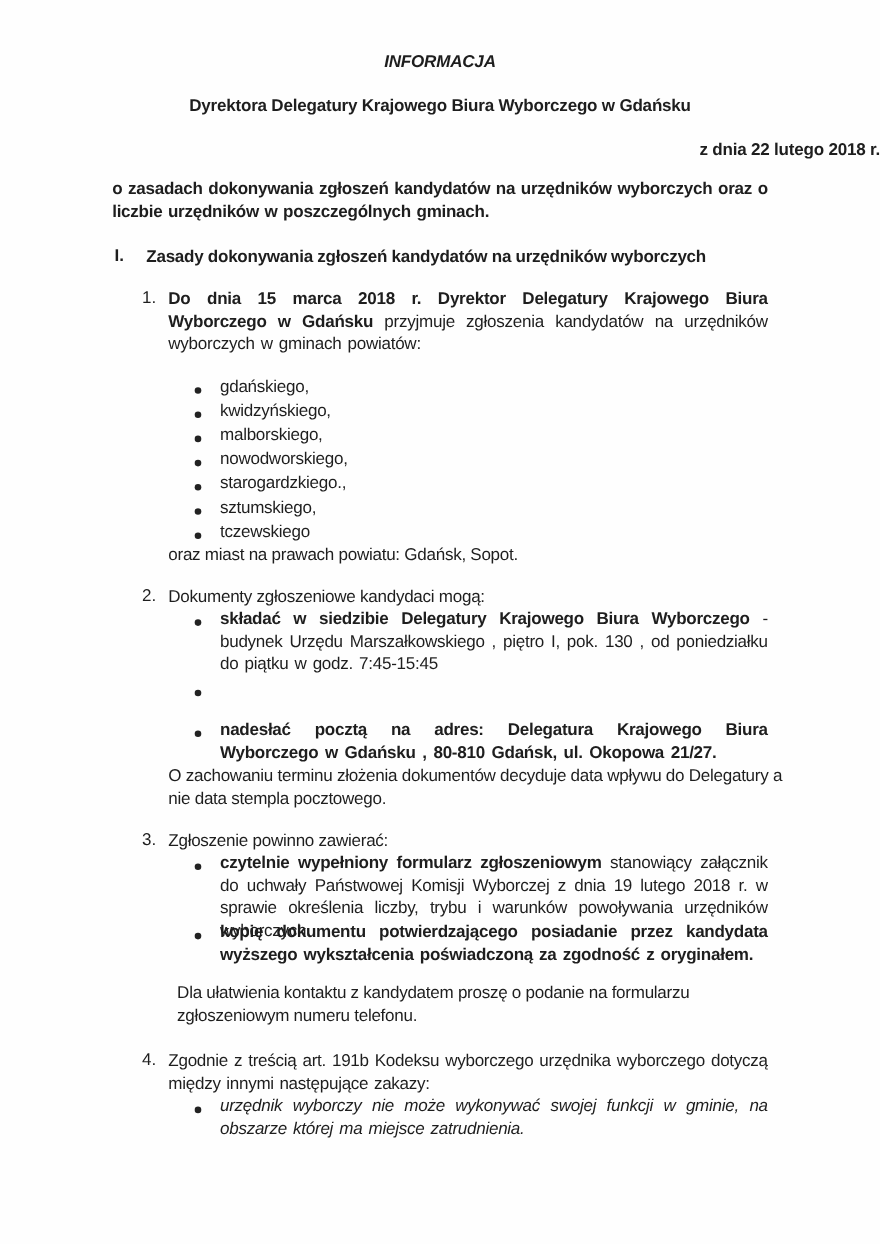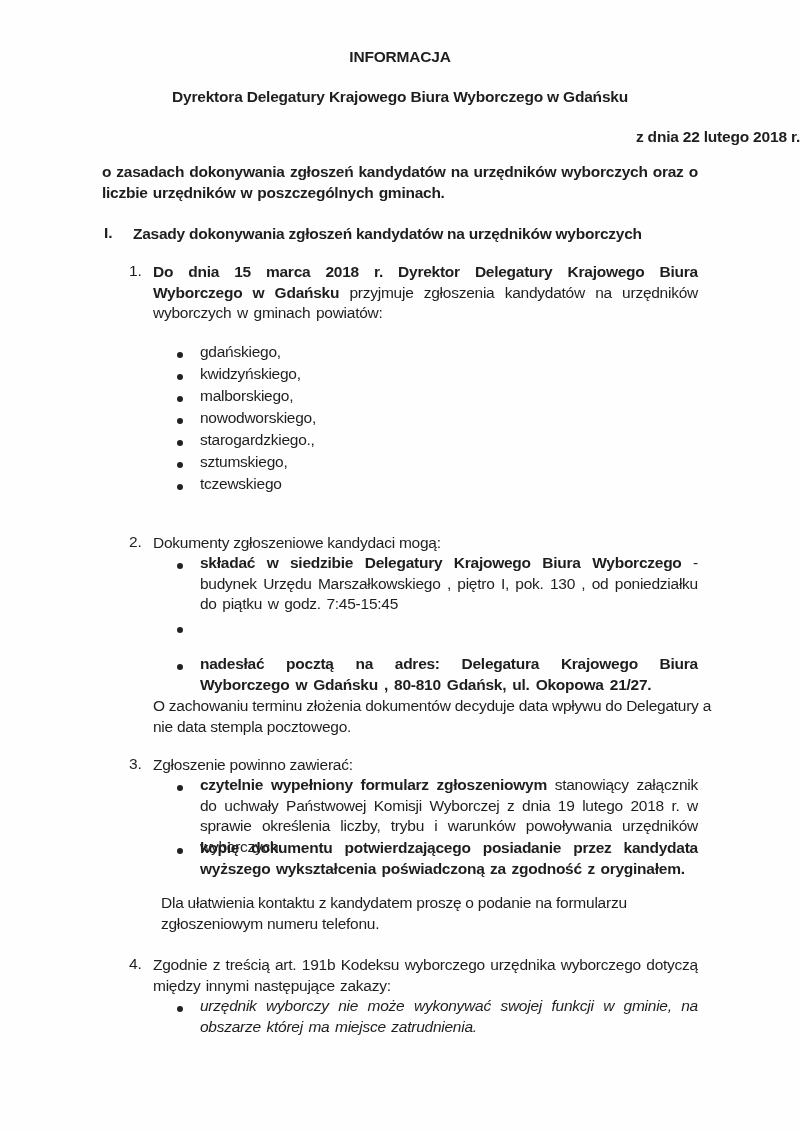--- a/index.html
+++ b/index.html
@@ -14,21 +14,21 @@
   b { font-weight: bold; }
   .num { position: absolute; font-size: 15.5px; }
   .bullet { position: absolute; width: 6px; height: 6px; border-radius: 50%; background: #222; }
   .bl { position: absolute; font-size: 15.5px; line-height: 20.5px; letter-spacing: -0.25px; }
 </style>
 </head>
 <body>
 
 <div class="page">
 
-  <div class="center" style="top:48px;">INFORMACJA</div>
+  <div class="center" style="top:48px;font-style:italic;">INFORMACJA</div>
   <div class="center" style="top:88px;">Dyrektora Delegatury Krajowego Biura Wyborczego w Gdańsku</div>
   <div class="center" style="top:128px;text-align:right;">z dnia 22 lutego 2018 r.</div>
 
   <div class="abs just" style="left:102px; top:162px; width:596px; font-weight:bold; word-spacing:1px;">o zasadach dokonywania zgłoszeń kandydatów na urzędników wyborczych oraz o liczbie urzędników w poszczególnych gminach.</div>
 
   <div class="num" style="left:104px; top:224px; font-weight:bold;">I.</div>
   <div class="abs" style="left:133px; top:224px; font-weight:bold;">Zasady dokonywania zgłoszeń kandydatów na urzędników wyborczych</div>
 
   <div class="num" style="left:129px; top:262px;">1.</div>
   <div class="abs just" style="left:153px; top:262px; width:545px; word-spacing:1.5px;"><b>Do dnia 15 marca 2018 r. Dyrektor Delegatury Krajowego Biura Wyborczego w Gdańsku</b><span> przyjmuje zgłoszenia kandydatów na urzędników wyborczych w gminach powiatów:</span></div>
@@ -42,20 +42,21 @@
     <div class="bl" style="left:200px; top:386px;">malborskiego,</div>
     <span class="bullet" style="left:177px; top:418px;"></span>
     <div class="bl" style="left:200px; top:408px;">nowodworskiego,</div>
     <span class="bullet" style="left:177px; top:440px;"></span>
     <div class="bl" style="left:200px; top:430px;">starogardzkiego.,</div>
     <span class="bullet" style="left:177px; top:462px;"></span>
     <div class="bl" style="left:200px; top:452px;">sztumskiego,</div>
     <span class="bullet" style="left:177px; top:484px;"></span>
     <div class="bl" style="left:200px; top:474px;">tczewskiego</div>
   </div>
+  <div class="abs" style="left:153px; top:495px;">oraz miast na prawach powiatu: Gdańsk, Sopot.</div>
 
   <div class="num" style="left:129px; top:533px;">2.</div>
   <div class="abs" style="left:153px; top:533px;">Dokumenty zgłoszeniowe kandydaci mogą:</div>
 
   <span class="bullet" style="left:177px; top:563px;"></span>
   <div class="bl just" style="left:200px; top:553px; width:498px; word-spacing:1.5px;"><b>składać w siedzibie Delegatury Krajowego Biura Wyborczego</b><span> - budynek Urzędu Marszałkowskiego , piętro I, pok. 130 , od poniedziałku do piątku w godz. 7:45-15:45</span></div>
 
   <span class="bullet" style="left:177px; top:627px;"></span>
 
   <span class="bullet" style="left:177px; top:664px;"></span>

